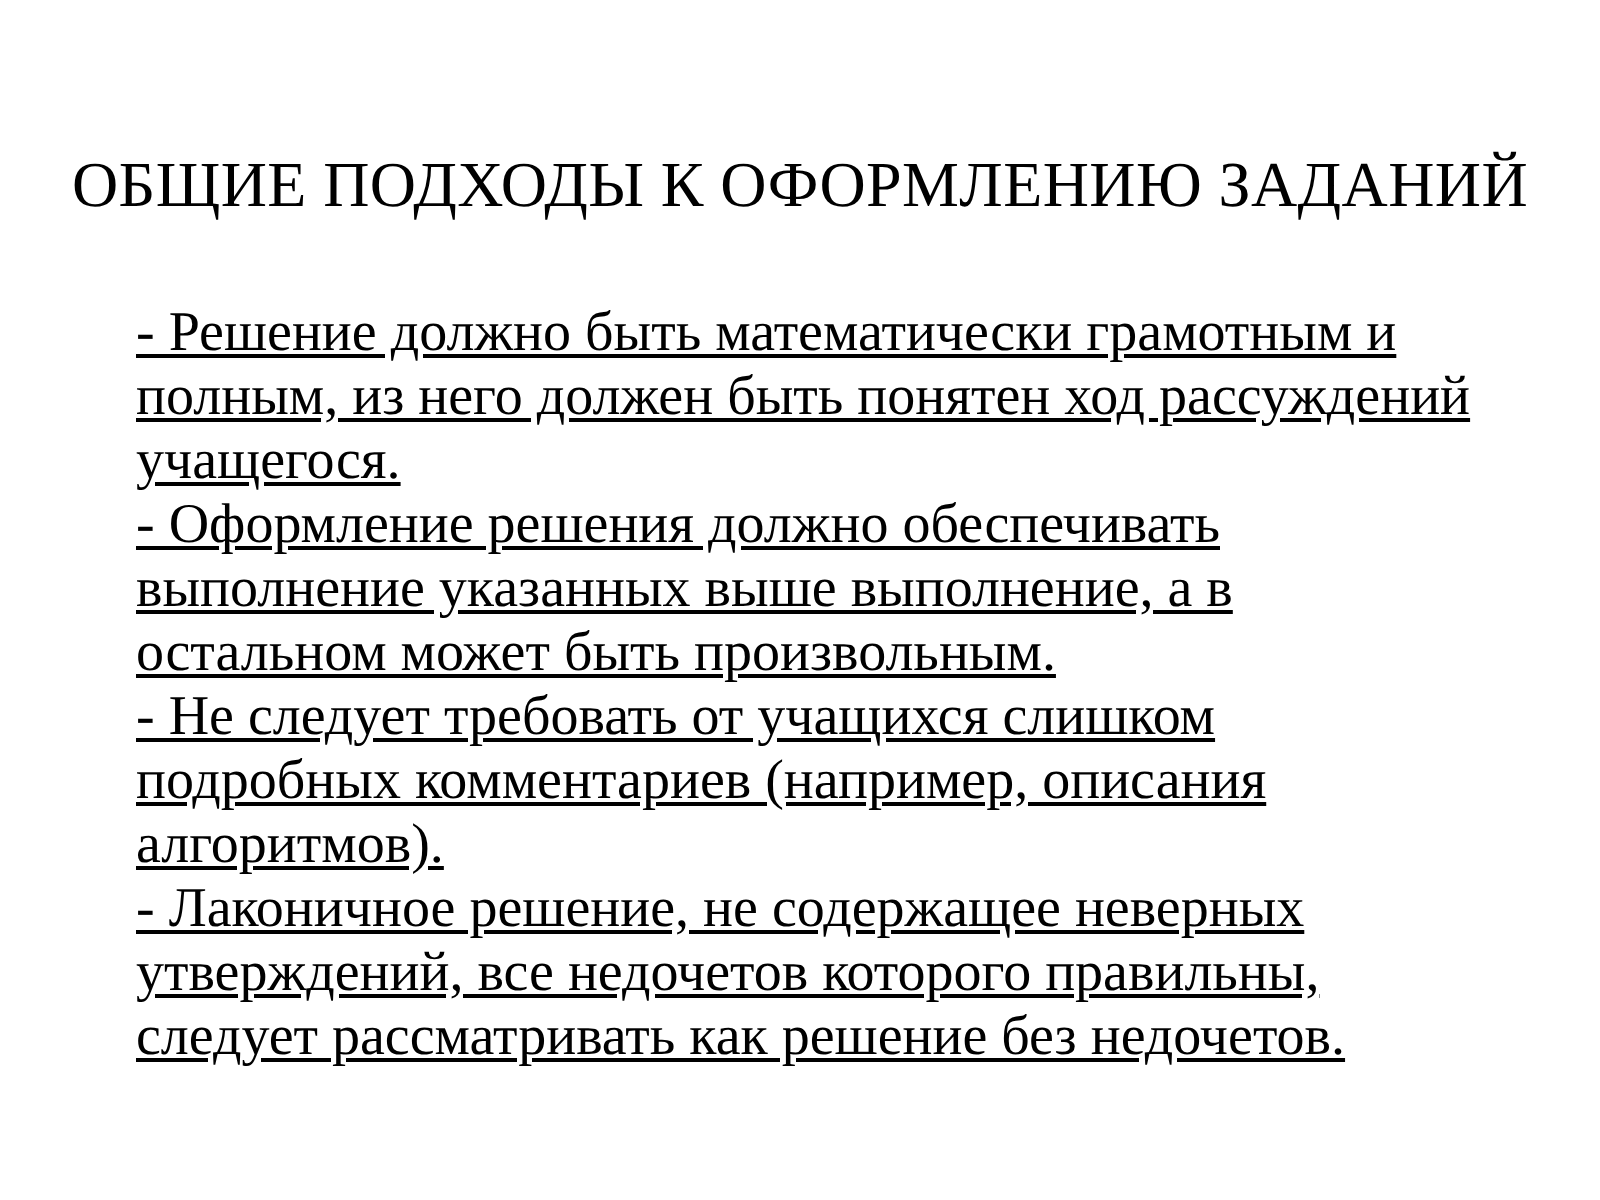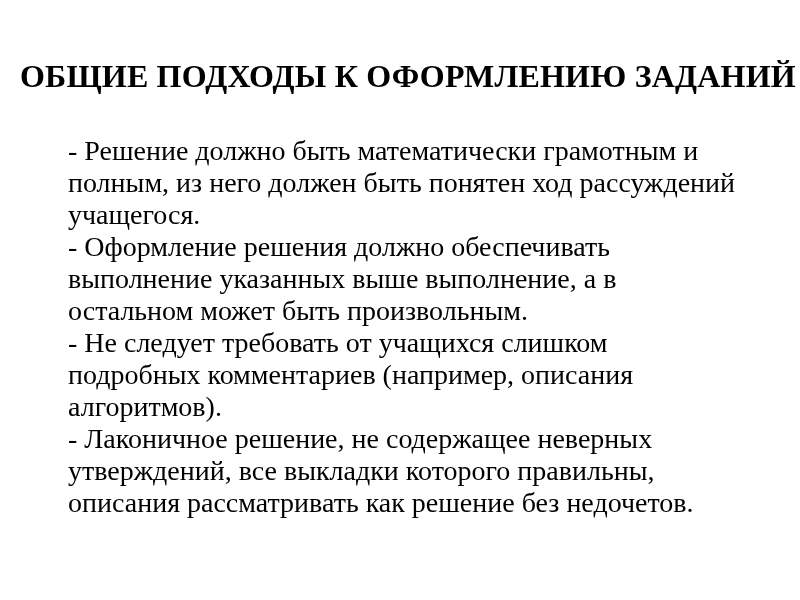--- a/index.html
+++ b/index.html
@@ -13,52 +13,53 @@
     position: relative;
     width: 800px;
     height: 600px;
     background: #ffffff;
     color: #000000;
     font-family: "Liberation Serif", "DejaVu Serif", serif;
     overflow: hidden;
     box-sizing: border-box;
   }
   .slide-title {
-    margin: 0;
+    margin: 16px;
     padding: 57px 40px 0 20px; 
     text-align: right;
-    font-weight: bold;
+    font-weight: normal;
     font-size: 32px;
     line-height: 38px;
     letter-spacing: 0.2px;
   }
   .slide-title .title-line {
     display: block;
     white-space: nowrap;
   }
   .slide-body {
     margin: 40px 0 0 68px;
     width: 668px;
     font-size: 28px;
     line-height: 32px;
     font-weight: normal;
+    text-decoration: underline;
   }
   .slide-body p.bullet-paragraph {
     margin: 0;
     padding: 0;
     text-align: left;
   }
 </style>
 </head>
 <body>
 
 <div class="slide">
   <h1 class="slide-title">
     <span class="title-line">ОБЩИЕ ПОДХОДЫ К ОФОРМЛЕНИЮ ЗАДАНИЙ</span>
   </h1>
 
   <div class="slide-body">
     <p class="bullet-paragraph">- Решение должно быть математически грамотным и полным, из него должен быть понятен ход рассуждений учащегося.</p>
     <p class="bullet-paragraph">- Оформление решения должно обеспечивать выполнение указанных выше выполнение, а в остальном может быть произвольным.</p>
     <p class="bullet-paragraph">- Не следует требовать от учащихся слишком подробных комментариев (например, описания алгоритмов).</p>
-    <p class="bullet-paragraph">- Лаконичное решение, не содержащее неверных утверждений, все выкладки которого правильны, описания рассматривать как решение без недочетов.</p>
+    <p class="bullet-paragraph">- Лаконичное решение, не содержащее неверных утверждений, все недочетов которого правильны, следует рассматривать как решение без недочетов.</p>
   </div>
 </div>
 
 </body></html>

